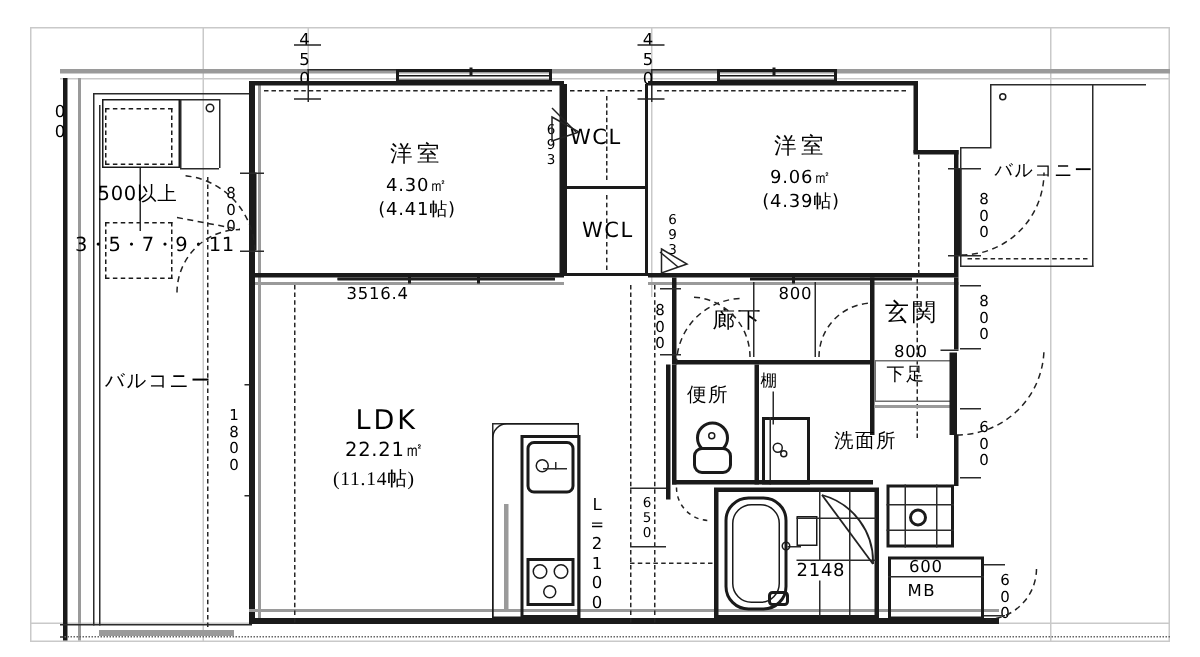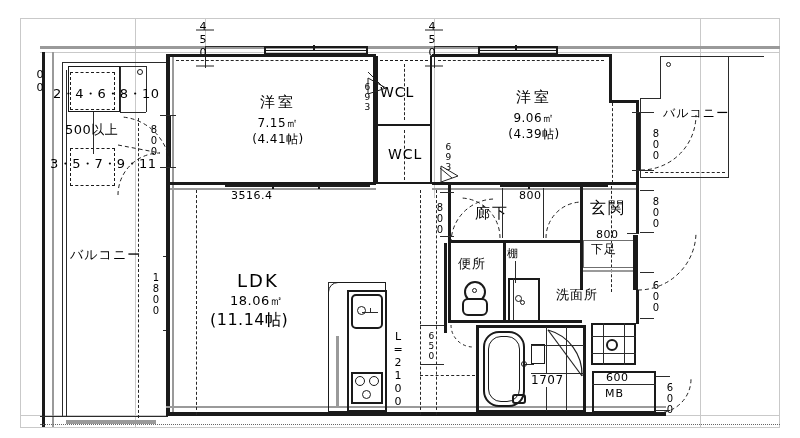--- a/index.html
+++ b/index.html
@@ -160,21 +160,20 @@
   <div class="box" style="left:68px; top:66px; width:52px; height:46px; border-style:solid;"></div>
   <div class="dash" style="left:70px; top:72px; width:45px; height:38px;"></div>
   <div class="dash" style="left:70px; top:148px; width:45px; height:38px;"></div>
   <div class="wall-thin" style="left:93px; top:112px; width:1px; height:42px;"></div>
   <div class="wall-thin" style="left:120px; top:66px; width:1px; height:46px;"></div>
   <div class="wall-thin" style="left:120px; top:66px; width:26px; height:1px;"></div>
   <div class="wall-thin" style="left:146px; top:66px; width:1px; height:46px;"></div>
   <div class="wall-thin" style="left:120px; top:112px; width:26px; height:1px;"></div>
   <div class="round" style="left:137px; top:69px; width:6px; height:6px; border-radius:50%; border-width:1px;"></div>
 
-  <div class="lbl dim" style="left:53px; top:87px; font-size:13px;">2・4・6・8・10</div>
   <div class="lbl dim" style="left:50px; top:157px; font-size:13px;">3・5・7・9・11</div>
   <div class="lbl dim" style="left:65px; top:123px; font-size:13px;">500以上</div>
   <div class="lbl dim vert" style="left:34px; top:68px; font-size:11px;">00</div>
 
   <div class="lbl big jp" style="left:70px; top:248px; font-size:13px; letter-spacing:1px;">バルコニー</div>
 
   <div class="vdash" style="left:138px; top:118px; height:300px;"></div>
   <div class="lbl dim vert" style="left:150px; top:272px; font-size:10px;">1800</div>
   <div class="wall-thin" style="left:163px; top:256px; width:7px; height:1px;"></div>
   <div class="wall-thin" style="left:163px; top:330px; width:7px; height:1px;"></div>
@@ -185,21 +184,21 @@
   <div class="wall" style="left:166px; top:412px; width:500px; height:4px;"></div>
   <div class="wall-gray" style="left:166px; top:406px; width:500px; height:2px;"></div>
 
   <div class="wall" style="left:170px; top:54px; width:206px; height:3px;"></div>
   <div class="wall" style="left:373px; top:54px; width:3px; height:130px;"></div>
   <div class="wall" style="left:170px; top:182px; width:206px; height:3px;"></div>
   <div class="wall-gray" style="left:170px; top:188px; width:206px; height:2px;"></div>
   <div class="hdash" style="left:176px; top:60px; width:192px;"></div>
 
   <div class="lbl room-name jp ctr" style="left:238px; top:95px; width:80px;">洋室</div>
-  <div class="lbl room-area ctr" style="left:238px; top:117px; width:80px;">7.15㎡</div>
+  <div class="lbl room-area ctr" style="left:238px; top:117px; width:80px;">4.30㎡</div>
   <div class="lbl room-tat ctr jp" style="left:234px; top:133px; width:88px;">(4.41帖)</div>
 
   <div class="wall" style="left:225px; top:185px; width:145px; height:2px;"></div>
   <div class="wall" style="left:272px; top:183px; width:2px; height:6px;"></div>
   <div class="wall" style="left:318px; top:183px; width:2px; height:6px;"></div>
   <div class="lbl dim" style="left:231px; top:190px;">3516.4</div>
 
   <div class="wall" style="left:166px; top:115px; width:5px; height:52px;"></div>
   <div class="wall-thin" style="left:160px; top:115px; width:16px; height:1px;"></div>
   <div class="wall-thin" style="left:160px; top:167px; width:16px; height:1px;"></div>
@@ -315,34 +314,34 @@
   <div class="box2" style="left:476px; top:325px; width:110px; height:88px; border-width:3px;"></div>
   <div class="round" style="left:483px; top:331px; width:42px; height:76px; border-radius:16px;"></div>
   <div class="round" style="left:488px; top:336px; width:32px; height:66px; border-radius:13px; border-width:1px;"></div>
   <div class="wall-thin" style="left:525px; top:364px; width:9px; height:1px;"></div>
   <div class="round" style="left:521px; top:361px; width:6px; height:6px; border-radius:50%; border-width:1px;"></div>
   <div class="box" style="left:531px; top:344px; width:14px; height:20px;"></div>
   <div class="wall-thin" style="left:546px; top:327px; width:1px; height:84px;"></div>
   <div class="wall-thin" style="left:566px; top:327px; width:1px; height:84px;"></div>
   <div class="wall-thin" style="left:531px; top:345px; width:53px; height:1px;"></div>
   <div class="wall-thin" style="left:531px; top:373px; width:53px; height:1px;"></div>
-  <div class="lbl dim" style="left:531px; top:374px; font-size:12px; background:#fff;">1707</div>
+  <div class="lbl dim" style="left:531px; top:374px; font-size:12px; background:#fff;">2148</div>
   <div class="round" style="left:512px; top:394px; width:14px; height:10px; border-radius:3px;"></div>
 
   <div class="box2" style="left:592px; top:371px; width:64px; height:42px;"></div>
   <div class="wall-thin" style="left:592px; top:384px; width:64px; height:1px;"></div>
   <div class="lbl dim" style="left:606px; top:372px;">600</div>
   <div class="lbl" style="left:605px; top:388px; font-size:11px; letter-spacing:1px;">MB</div>
   <div class="lbl dim vert" style="left:664px; top:382px; font-size:10px;">600</div>
   <div class="wall-thin" style="left:656px; top:376px; width:14px; height:1px;"></div>
   <div class="wall-thin" style="left:656px; top:410px; width:14px; height:1px;"></div>
 
   <div class="lbl" style="left:237px; top:272px; font-size:18px; letter-spacing:2px;">LDK</div>
-  <div class="lbl room-area" style="left:230px; top:294px; font-size:13px;">18.06㎡</div>
-  <div class="lbl room-tat jp" style="left:210px; top:312px; font-size:16px;">(11.14帖)</div>
+  <div class="lbl room-area" style="left:230px; top:294px; font-size:13px;">22.21㎡</div>
+  <div class="lbl room-tat jp" style="left:222px; top:312px; font-size:13px;font-family:Liberation Serif, serif;">(11.14帖)</div>
 
   <div class="wall" style="left:444px; top:243px; width:3px; height:90px;"></div>
   <div class="vdash" style="left:420px; top:190px; height:225px;"></div>
   <div class="vdash" style="left:436px; top:190px; height:225px;"></div>
   <div class="hdash" style="left:420px; top:375px; width:55px;"></div>
 
   <div class="wall-thin" style="left:328px; top:282px; width:1px; height:130px;"></div>
   <div class="wall-thin" style="left:328px; top:282px; width:58px; height:1px; border-radius:8px;"></div>
   <div class="box" style="left:328px; top:282px; width:58px; height:130px; border-top-left-radius:10px;"></div>
   <div class="box2" style="left:347px; top:290px; width:40px; height:122px;"></div>

